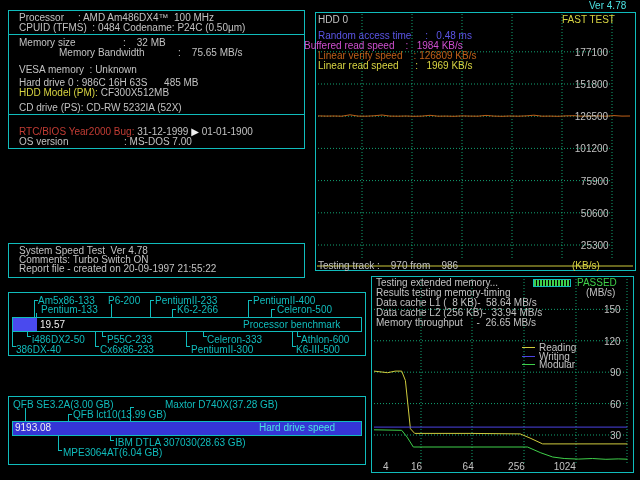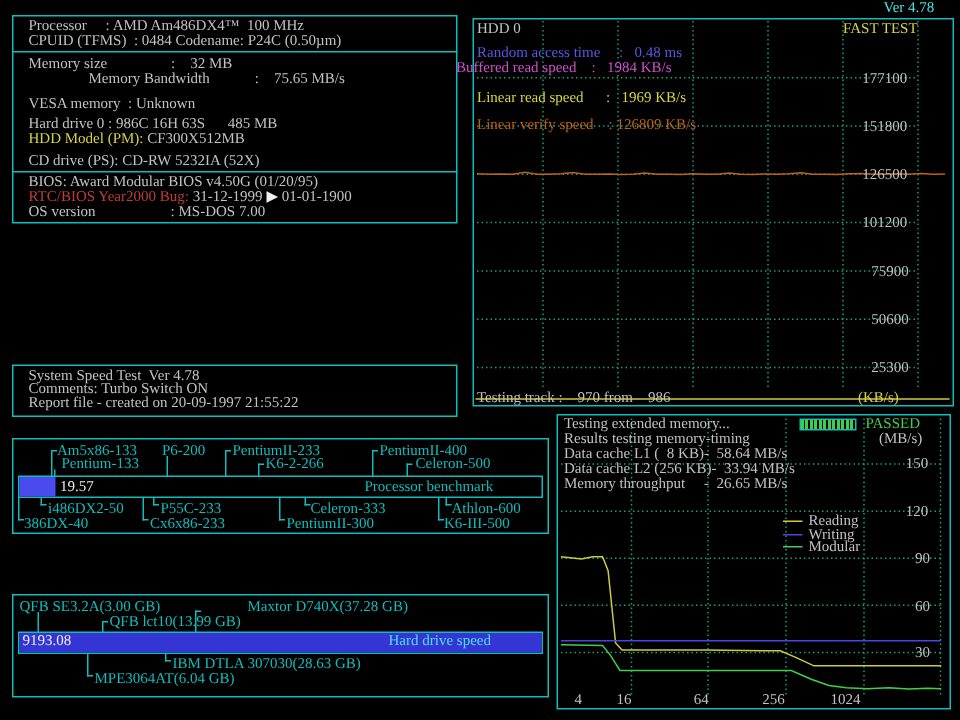--- a/index.html
+++ b/index.html
@@ -1,19 +1,19 @@
 <!DOCTYPE html>
 <html><head>
 <meta charset="utf-8">
 <style>
   * { margin:0; padding:0; box-sizing:border-box; }
   html,body { background:#000; }
   #screen {
     position:relative; width:640px; height:480px; background:#000000;
-    font-family:Liberation Serif, serif; font-size:10px; line-height:10px;
+    font-family:Liberation Sans, sans-serif; font-size:10px; line-height:10px;
     overflow:hidden;
     border-radius:15px;
   }
   .panel { position:absolute; border:1px solid #10bcbc; z-index:1; }
   .hline { position:absolute; height:1px; background:#10bcbc; z-index:1; }
   .row { position:absolute; white-space:pre; z-index:4; }
   .abs { position:absolute; z-index:4; white-space:pre; }
   .c-gray   { color:#c2c2c2; }
   .c-white  { color:#efefef; }
   .c-yellow { color:#d8d442; }
@@ -112,29 +112,28 @@
   <span class="abs c-gray" style="left:539px;top:360px;">Modular</span>
 
 <div class="row" style="left: 19px; top: 13px;"><span class="c-gray">Processor     : AMD Am486DX4™  100 MHz</span></div>
     <div class="row" style="left: 19px; top: 23px;"><span class="c-gray">CPUID (TFMS)  : 0484 Codename: P24C (0.50µm)</span></div>
     <div class="row" style="left: 19px; top: 38px;"><span class="c-gray">Memory size                 :    32 MB</span></div>
     <div class="row" style="left: 19px; top: 48px; padding-left: 40px;"><span class="c-gray">Memory Bandwidth            :    75.65 MB/s</span></div>
     <div class="row" style="left: 19px; top: 65px;"><span class="c-gray">VESA memory  : Unknown</span></div>
     <div class="row" style="left: 19px; top: 78px;"><span class="c-gray">Hard drive 0 : 986C 16H 63S      485 MB</span></div>
     <div class="row" style="left: 19px; top: 88px;"><span class="c-yellow">HDD Model (PM):</span><span class="c-gray"> CF300X512MB</span></div>
     <div class="row" style="left: 19px; top: 103px;"><span class="c-gray">CD drive (PS): CD-RW 5232IA (52X)</span></div>
-    <div class="row" style="left: 19px; top: 117px;"><span class="c-gray">BIOS: Award Modular BIOS v4.50G (01/20/95)</span></div>
     <div class="row" style="left: 19px; top: 127px;"><span class="c-red">RTC/BIOS Year2000 Bug:</span><span class="c-gray"> 31-12-1999 </span><span class="c-white">▶</span><span class="c-gray"> 01-01-1900</span></div>
     <div class="row" style="left: 19px; top: 137px;"><span class="c-gray">OS version                    : MS-DOS 7.00</span></div>
     <div class="row" style="left: 19px; top: 246px;"><span class="c-gray">System Speed Test  Ver 4.78</span></div>
     <div class="row" style="left: 19px; top: 255px;"><span class="c-gray">Comments: Turbo Switch ON</span></div>
     <div class="row" style="left: 19px; top: 264px;"><span class="c-gray">Report file - created on 20-09-1997 21:55:22</span></div>
     <div class="row" style="left: 318px; top: 31px;"><span class="c-blue">Random access time     :   0.48 ms</span></div>
     <div class="row" style="left: 304px; top: 41px;"><span class="c-magenta">Buffered read speed    :   1984 KB/s</span></div>
-    <div class="row" style="left: 318px; top: 51px; margin-top: 28px;"><span class="c-orange">Linear verify speed    : 126809 KB/s</span></div>
+    <div class="row" style="left: 318px; top: 51px;"><span class="c-orange">Linear verify speed    : 126809 KB/s</span></div>
     <div class="row" style="left: 318px; top: 61px;"><span class="c-yellow">Linear read speed      :   1969 KB/s</span></div>
     <div class="row" style="left: 376px; top: 288px;"><span class="c-gray">Results testing memory-timing</span></div>
     <div class="row" style="left: 376px; top: 278px;"><span class="c-gray">Testing extended memory...</span></div>
     <div class="row" style="left: 376px; top: 298px;"><span class="c-gray">Data cache L1 (  8 KB)-  58.64 MB/s</span></div>
     <div class="row" style="left: 376px; top: 308px;"><span class="c-gray">Data cache L2 (256 KB)-  33.94 MB/s</span></div>
     <div class="row" style="left: 376px; top: 318px;"><span class="c-gray">Memory throughput     -  26.65 MB/s</span></div>
     <span class="abs c-gray" style="left: 574.82px; top: 47.8px;">177100</span>
     <span class="abs c-gray" style="left: 574.82px; top: 80px;">151800</span>
     <span class="abs c-gray" style="left: 574.82px; top: 112.2px;">126500</span>
     <span class="abs c-gray" style="left: 574.82px; top: 144.4px;">101200</span>

